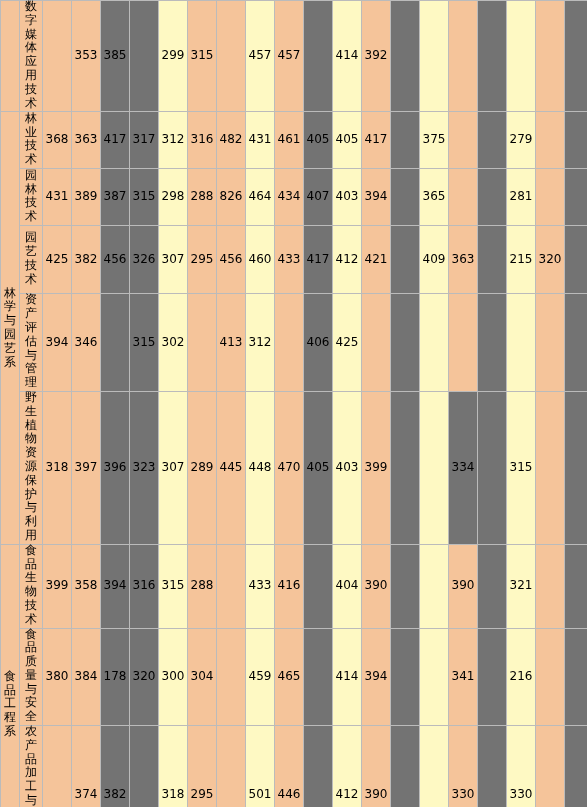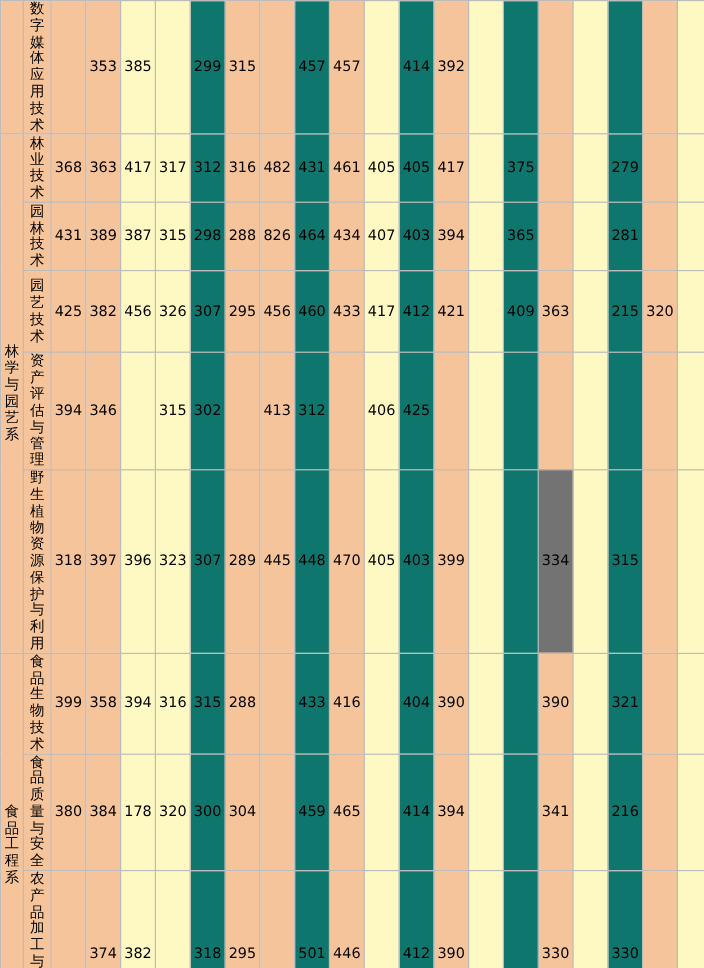--- a/index.html
+++ b/index.html
@@ -29,28 +29,29 @@
     font-size:12px;
     line-height:1.25;
     padding:2px 1px;
     word-break:break-all;
   }
   td.dept{
     width:18px;
   }
   td.major{
     width:22px;
+    font-family:Liberation Mono, monospace;
   }
   td.num{
     width:28px;
   }
   
   .c-orange{background:#f5c49a;}
-  .c-green{background:#fef9c3;}
-  .c-blue{background:#0f766e;}
+  .c-green{background:#737373;}
+  .c-blue{background:#fef9c3;}
   .c-white{background:#737373;}
 </style>
 </head>
 <body>
 
 <table class="score-table">
   <tbody id="table-body">
       <tr style="height: 85px;">
         <td class="vlabel dept c-orange" rowspan="1"></td>
         <td class="vlabel major c-orange">数字媒体应用技术</td>

